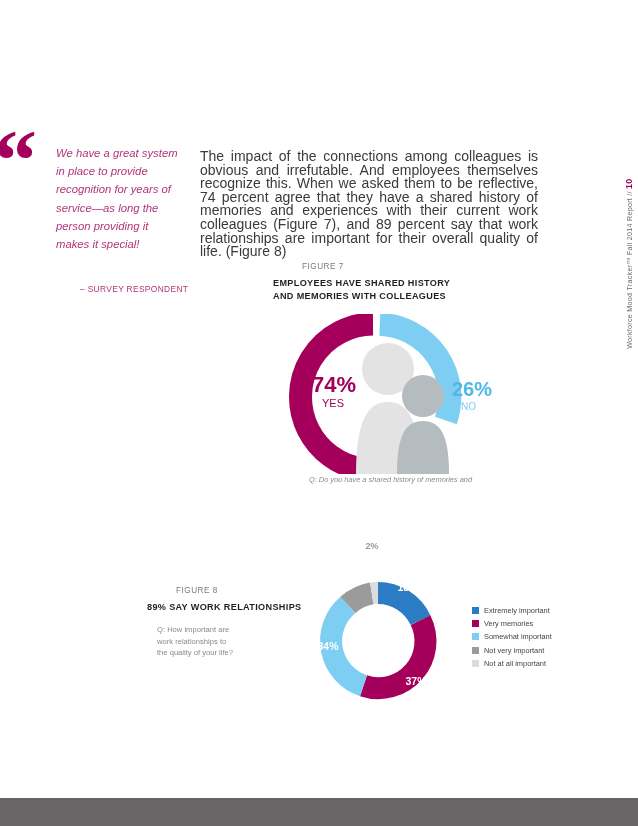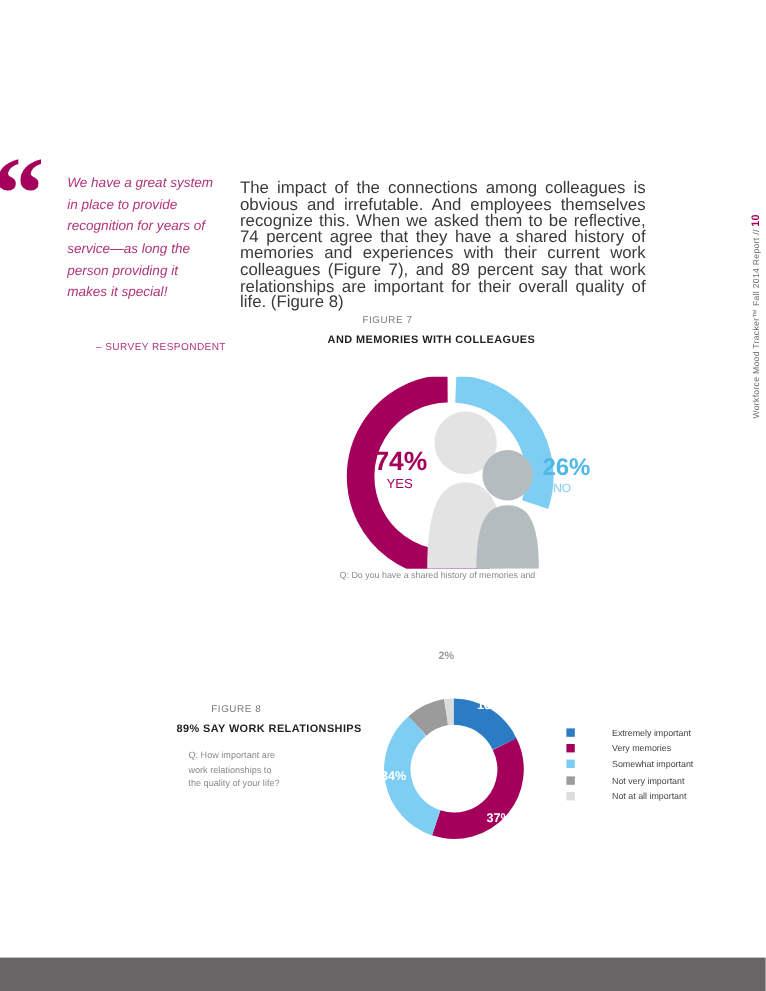--- a/index.html
+++ b/index.html
@@ -118,23 +118,25 @@
     left: -3px;
     top: 52px;
     width: 250px;
     height: 160px;
   }
   #fig7-caption {
     position: absolute;
     left: 10px;
     top: 212px;
     width: 215px;
+    font-style: italic;
     font-size: 7.4px;
     line-height: 11px;
     color: #8a8a8a;
+    text-align: center;
   }
 
   
   #figure8 {
     position: absolute;
     left: 147px;
     top: 586px;
     width: 180px;
   }
   #fig8-caption {
@@ -166,21 +168,20 @@
   .legend-swatch {
     width: 7px;
     height: 7px;
     margin-right: 5px;
     flex: 0 0 auto;
   }
   .legend-label {
     font-size: 7.4px;
     color: #444444;
     white-space: nowrap;
-    margin-left: 26px;
   }
 
   
   #footer-bar {
     position: absolute;
     left: 0;
     bottom: 0;
     width: 638px;
     height: 28px;
     background: #696566;
@@ -200,20 +201,21 @@
   <div id="quote-mark">“</div>
   <div id="quote-text">We have a great system in place to provide recognition for years of service—as long the person providing it makes it special!</div>
   <div id="quote-attrib">– SURVEY RESPONDENT</div>
 </div>
 
 <div id="body-paragraph">The impact of the connections among colleagues is obvious and irrefutable. And employees themselves recognize this. When we asked them to be reflective, 74 percent agree that they have a shared history of memories and experiences with their current work colleagues (Figure 7), and 89 percent say that work relationships are important for their overall quality of life. (Figure 8)</div>
 
 <div id="figure7">
   <div class="fig-kicker">FIGURE 7</div>
   <div class="fig-title">
+    <div>EMPLOYEES HAVE SHARED HISTORY</div>
     <div>AND MEMORIES WITH COLLEAGUES</div>
   </div>
 
   <div id="fig7-graphic">
     <svg width="250" height="160" viewBox="0 0 250 160">
 
       <g>
         <path d="M 103 10
                  A 73 73 0 1 0 161.6 127.2" fill="none" stroke="#A4005B" stroke-width="23"></path>
       </g>

